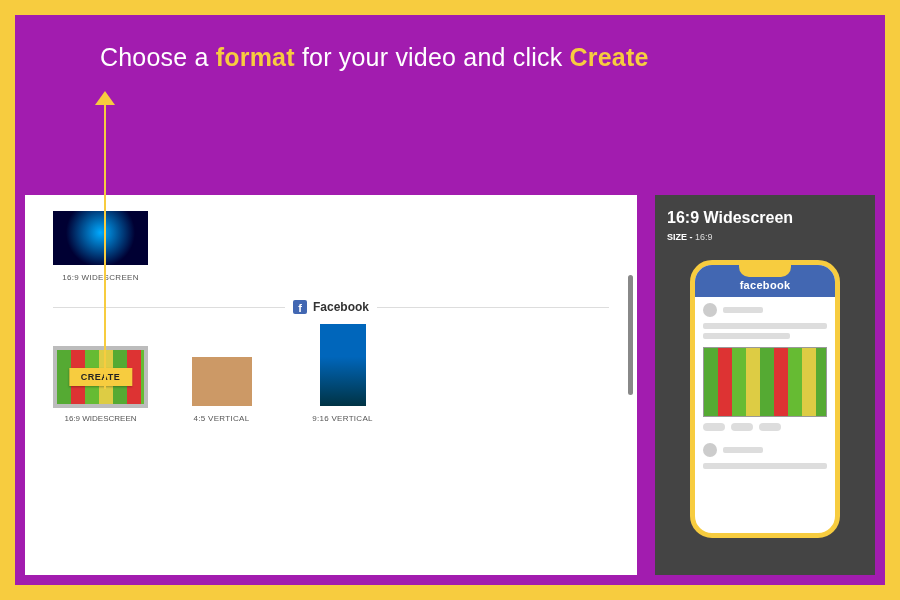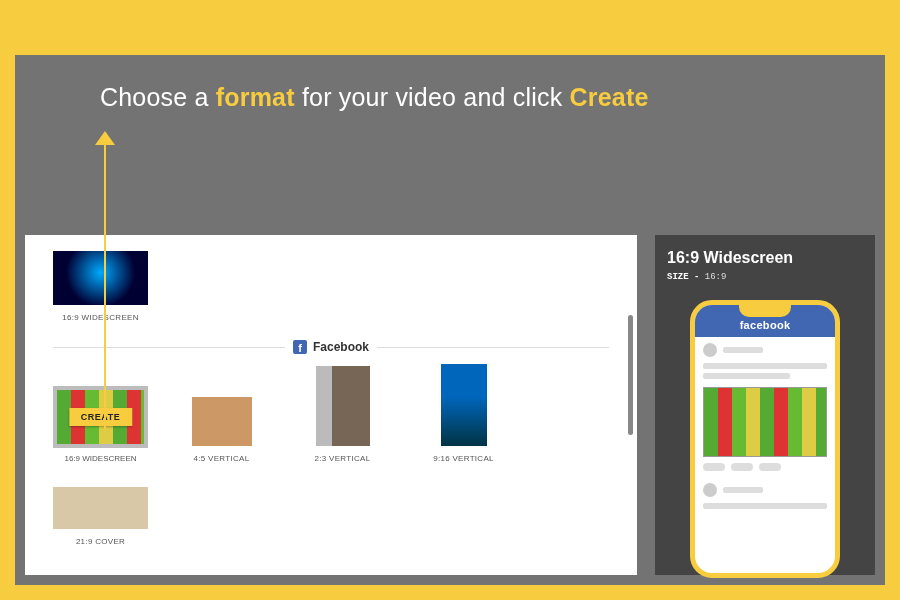--- a/index.html
+++ b/index.html
@@ -1,18 +1,18 @@
 <!DOCTYPE html>
 <html><head>
 <meta charset="utf-8">
 <style>
   * { box-sizing: border-box; margin: 0; padding: 0; }
   html, body { width: 900px; height: 600px; overflow: hidden; font-family: Arial, Helvetica, sans-serif; }
   body { background: #f7cc3f; position: relative; }
-  .frame { position: absolute; inset: 15px; background: #737373; margin-top: 40px; }
+  .frame { position: absolute; inset: 15px; background: #a21caf; }
   .heading { color: #fff; font-size: 25px; font-weight: 400; text-align: left; padding: 28px 0 0 85px; letter-spacing: 0.2px; }
   .heading .accent { color: #f7cc3f; font-weight: 700; }
 
   .arrow-wrap { position: absolute; left: 80px; top: 76px; height: 300px; width: 20px; z-index: 50; }
   .arrow-line { position: absolute; left: 9px; top: 12px; width: 2px; height: 286px; background: #f7cc3f; }
   .arrow-head { position: absolute; left: 0; top: 0; width: 0; height: 0; border-left: 10px solid transparent; border-right: 10px solid transparent; border-bottom: 14px solid #f7cc3f; }
 
   .panels { position: absolute; left: 10px; right: 10px; bottom: 10px; top: 180px; display: flex; gap: 18px; }
   .left-panel { background: #fff; flex: 1; position: relative; overflow: hidden; }
   .right-panel { background: #444444; width: 220px; padding: 14px 12px 10px 12px; color: #fff; position: relative; }
@@ -38,21 +38,21 @@
   .create-btn { position: absolute; left: 50%; top: 50%; transform: translate(-50%, -50%); background: #f7cc3f; color: #222; font-size: 9px; font-weight: 700; padding: 4px 12px; letter-spacing: 0.5px; box-shadow: 0 1px 2px rgba(0,0,0,0.3); border: none; }
   .selected-label { font-size: 8px; color: #555; margin-top: 6px; text-align: center; }
   .selected-wrap { display: inline-flex; flex-direction: column; align-items: center; }
 
   .grid2 { display: flex; gap: 26px; align-items: flex-end; margin-top: 6px; }
   .grid3 { display: flex; gap: 26px; align-items: flex-end; margin-top: 24px; }
 
   .scrollbar { position: absolute; right: 4px; top: 80px; width: 5px; height: 120px; background: #888; border-radius: 3px; }
 
   .info-title { font-size: 16px; font-weight: 700; margin-bottom: 4px; }
-  .info-line { font-size: 9px; line-height: 1.4; color: #ddd; font-family: Liberation Mono, monospace; }
+  .info-line { font-size: 9px; line-height: 1.4; color: #ddd; }
   .info-line b { font-weight: 700; color: #fff; }
 
   .phone-wrap { display: flex; justify-content: center; margin-top: 16px; }
   .phone { width: 150px; height: 278px; background: #fff; border: 5px solid #f7cc3f; border-radius: 22px; position: relative; overflow: hidden; }
   .notch { position: absolute; top: -2px; left: 50%; transform: translateX(-50%); width: 52px; height: 14px; background: #f7cc3f; border-radius: 0 0 10px 10px; }
   .fb-header { background: #4267B2; color: #fff; font-size: 11px; font-weight: 700; text-align: center; padding: 14px 0 6px 0; letter-spacing: 0.3px; }
   .post { padding: 6px 8px; }
   .post .row { display: flex; align-items: center; gap: 6px; margin-bottom: 6px; }
   .avatar { width: 14px; height: 14px; background: #ccc; border-radius: 50%; }
   .gray-bar { background: #ddd; border-radius: 2px; }
@@ -113,34 +113,26 @@
               </div>
             </div>
             <div class="selected-label">16:9 WIDESCREEN</div>
           </div>
 
           <div class="thumb">
             <div class="thumb-img vert45 img-b"></div>
             <div class="label">4:5 VERTICAL</div>
           </div>
           <div class="thumb">
-            <div class="thumb-img vert23 img-c"></div>
-            <div class="label">2:3 VERTICAL</div>
-          </div>
-          <div class="thumb">
             <div class="thumb-img vert916 img-d"></div>
             <div class="label">9:16 VERTICAL</div>
           </div>
         </div>
 
         <div class="grid3">
-          <div class="thumb">
-            <div class="thumb-img cover img-g"></div>
-            <div class="label">21:9 COVER</div>
-          </div>
         </div>
 
       </div>
       <div class="scrollbar"></div>
     </div>
 
     <div class="right-panel">
       <div class="info-title">16:9 Widescreen</div>
       <div class="info-line"><b>SIZE -</b><span>  16:9</span></div>
 

